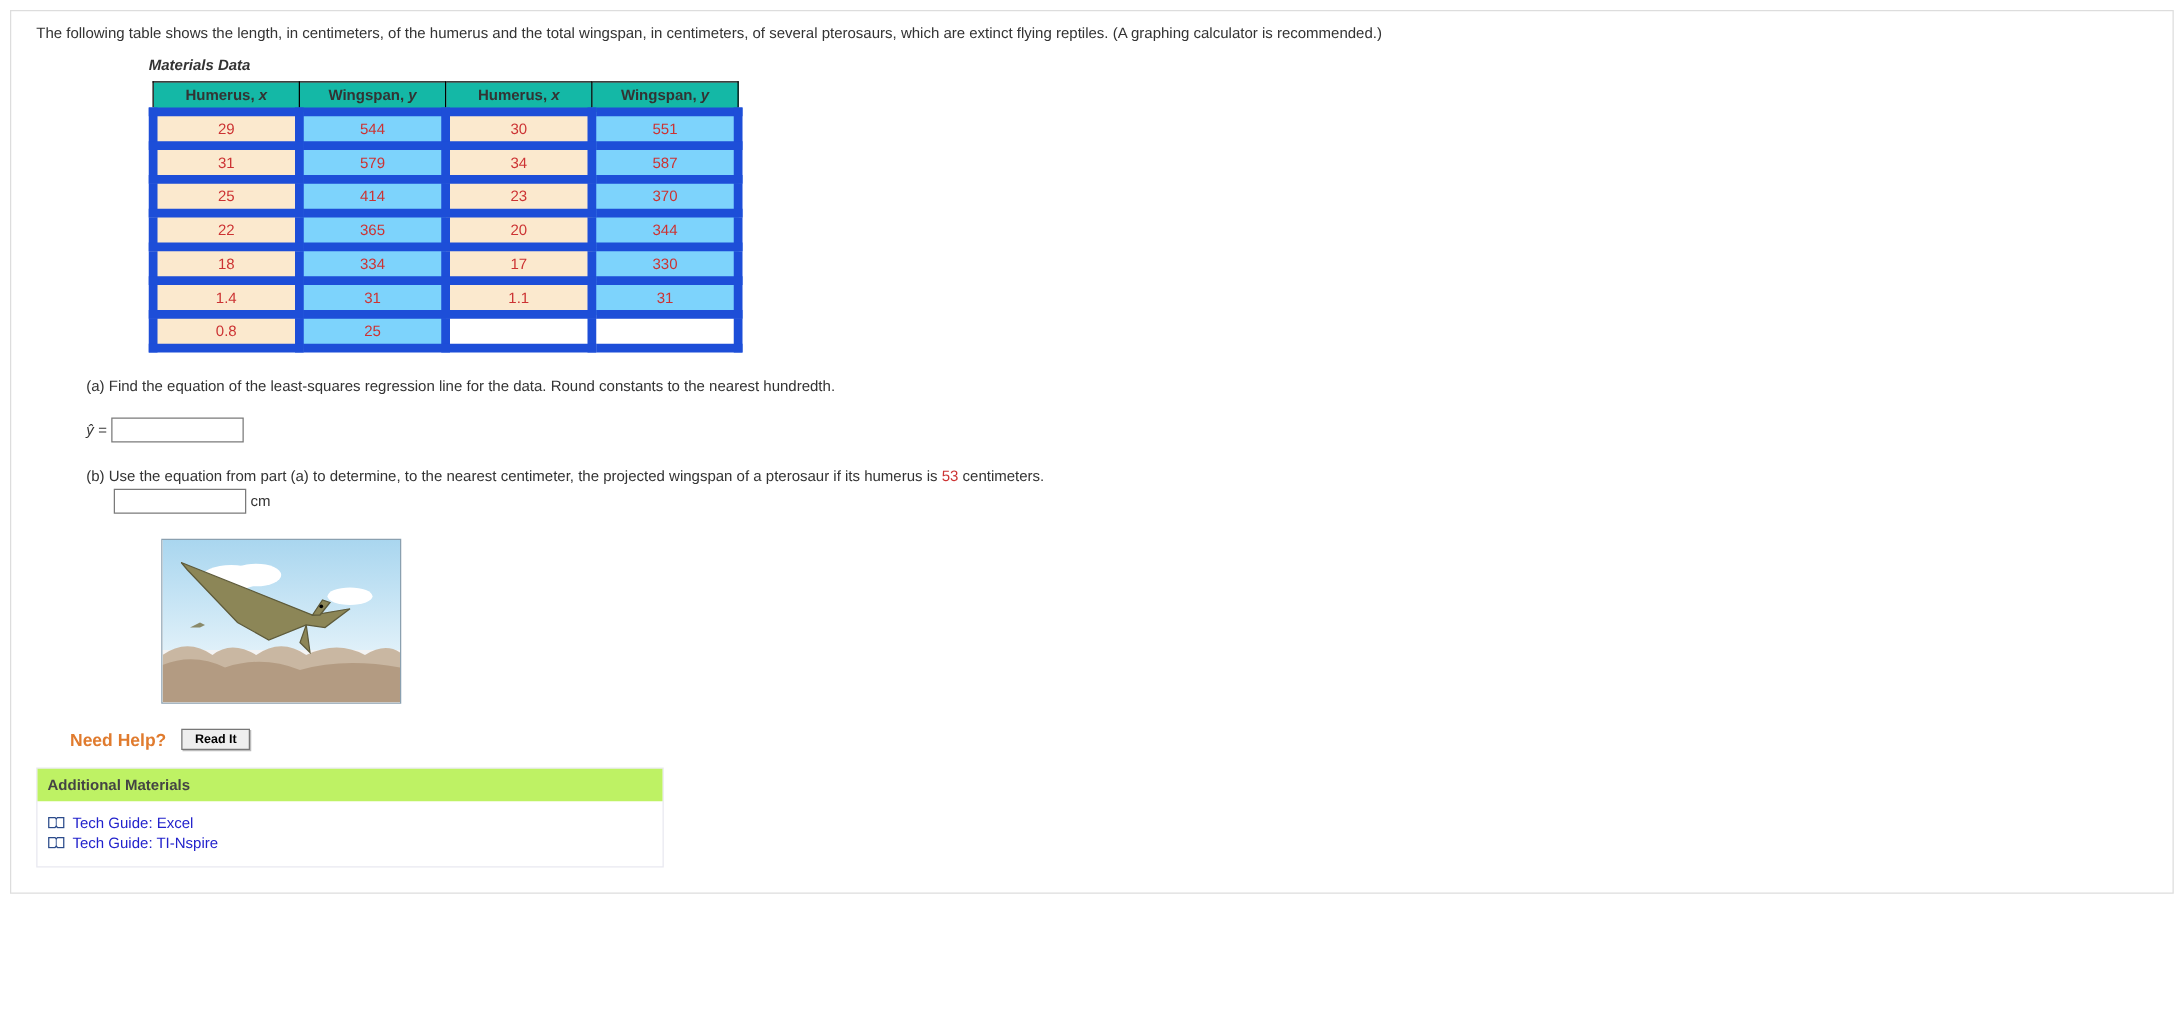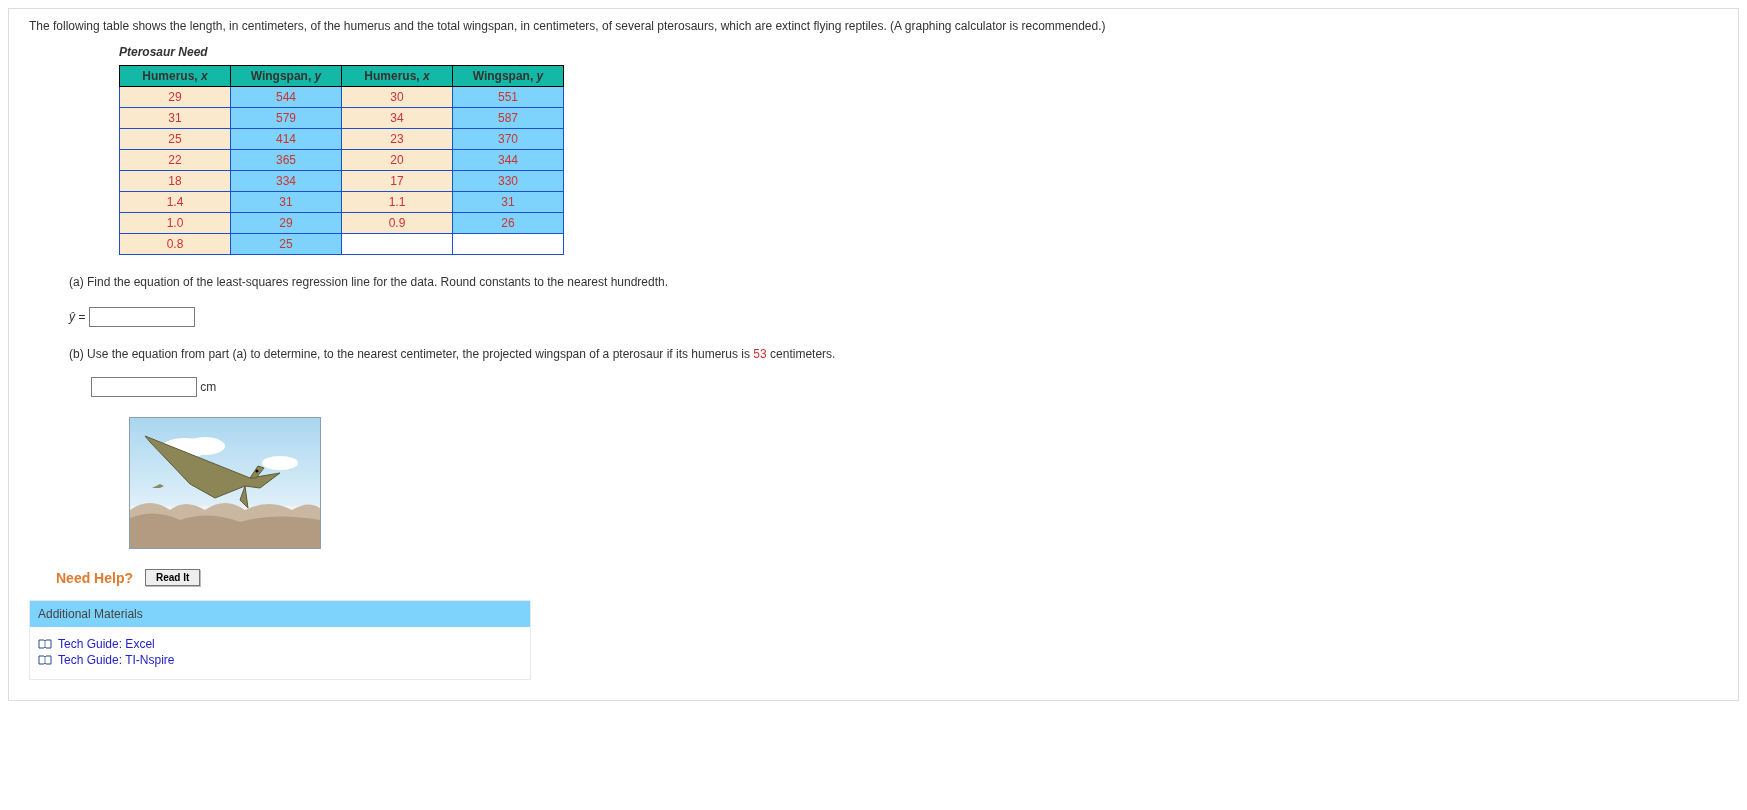--- a/index.html
+++ b/index.html
@@ -30,21 +30,21 @@
     background:#14b8a6;
     border:1px solid #000;
     padding:3px 10px;
     font-weight:bold;
     font-style:normal;
     font-size:12px;
     text-align:center;
   }
   .ptero-table th .ivar { font-style:italic; font-weight:bold; }
   .ptero-table td {
-    border:1px solid #1d4ed8;
+    border:7px solid #1d4ed8;
     padding:3px 10px;
     text-align:center;
     color:#c33;
     font-size:12px;
     width:90px;
   }
   .ptero-table td.x { background:#fbe9ce; }
   .ptero-table td.y { background:#7dd3fc; }
   .ptero-table td.empty { background:#fff; }
   .question-block { margin-left:40px; }
@@ -90,23 +90,23 @@
     cursor:pointer;
     text-align:center;
   }
   .additional-box {
     margin-top:14px;
     width:500px;
     border:1px solid #e8e8f0;
     font-family: Arial, sans-serif;
   }
   .additional-header {
-    background:#7dd3fc;
+    background:#bef264;
     color:#444;
-    font-weight:normal;
+    font-weight:bold;
     font-size:12px;
     padding:6px 8px;
   }
   .additional-body {
     padding:10px 8px;
   }
   .tech-link {
     color:#2222cc;
     font-size:12px;
     display:flex;
@@ -122,21 +122,21 @@
   }
   .book-icon svg { display:block; }
 </style>
 </head>
 <body>
 
 <div class="outer">
 
   <div class="intro">The following table shows the length, in centimeters, of the humerus and the total wingspan, in centimeters, of several pterosaurs, which are extinct flying reptiles. (A graphing calculator is recommended.)</div>
 
-  <div class="table-title">Pterosaur Need</div>
+  <div class="table-title">Materials Data</div>
 
   <table class="ptero-table">
     <thead>
       <tr>
         <th><span>Humerus, </span><span class="ivar">x</span></th>
         <th><span>Wingspan, </span><span class="ivar">y</span></th>
         <th><span>Humerus, </span><span class="ivar">x</span></th>
         <th><span>Wingspan, </span><span class="ivar">y</span></th>
       </tr>
     </thead>
@@ -171,26 +171,20 @@
           <td class="x">17</td>
           <td class="y">330</td>
         </tr>
         <tr>
           <td class="x">1.4</td>
           <td class="y">31</td>
           <td class="x">1.1</td>
           <td class="y">31</td>
         </tr>
         <tr>
-          <td class="x">1.0</td>
-          <td class="y">29</td>
-          <td class="x">0.9</td>
-          <td class="y">26</td>
-        </tr>
-        <tr>
           <td class="x">0.8</td>
           <td class="y">25</td>
           <td class="empty"></td>
           <td class="empty"></td>
         </tr>
       </tbody>
   </table>
 
   <div class="question-block">
 
@@ -199,21 +193,21 @@
       <div style="margin-top:18px;">
         <span class="eq-label">ŷ =</span>
         <input class="answer-input" type="text" style="">
       </div>
     </div>
 
     <div class="part">
       <div>
         <span>(b) Use the equation from part (a) to determine, to the nearest centimeter, the projected wingspan of a pterosaur if its humerus is </span><span class="b-hl">53</span><span> centimeters.</span>
       </div>
-      <div style="margin-top:16px;padding-left:22px;">
+      <div style="margin-top:3px;padding-left:22px;">
         <input class="answer-input" type="text" style="">
         <span>cm</span>
       </div>
     </div>
 
     <div class="illustration">
       <svg width="190" height="130" viewBox="0 0 190 130">
         <defs>
           <linearGradient id="sky" x1="0" y1="0" x2="0" y2="1">
             <stop offset="0" stop-color="#a9d6ef"></stop>

